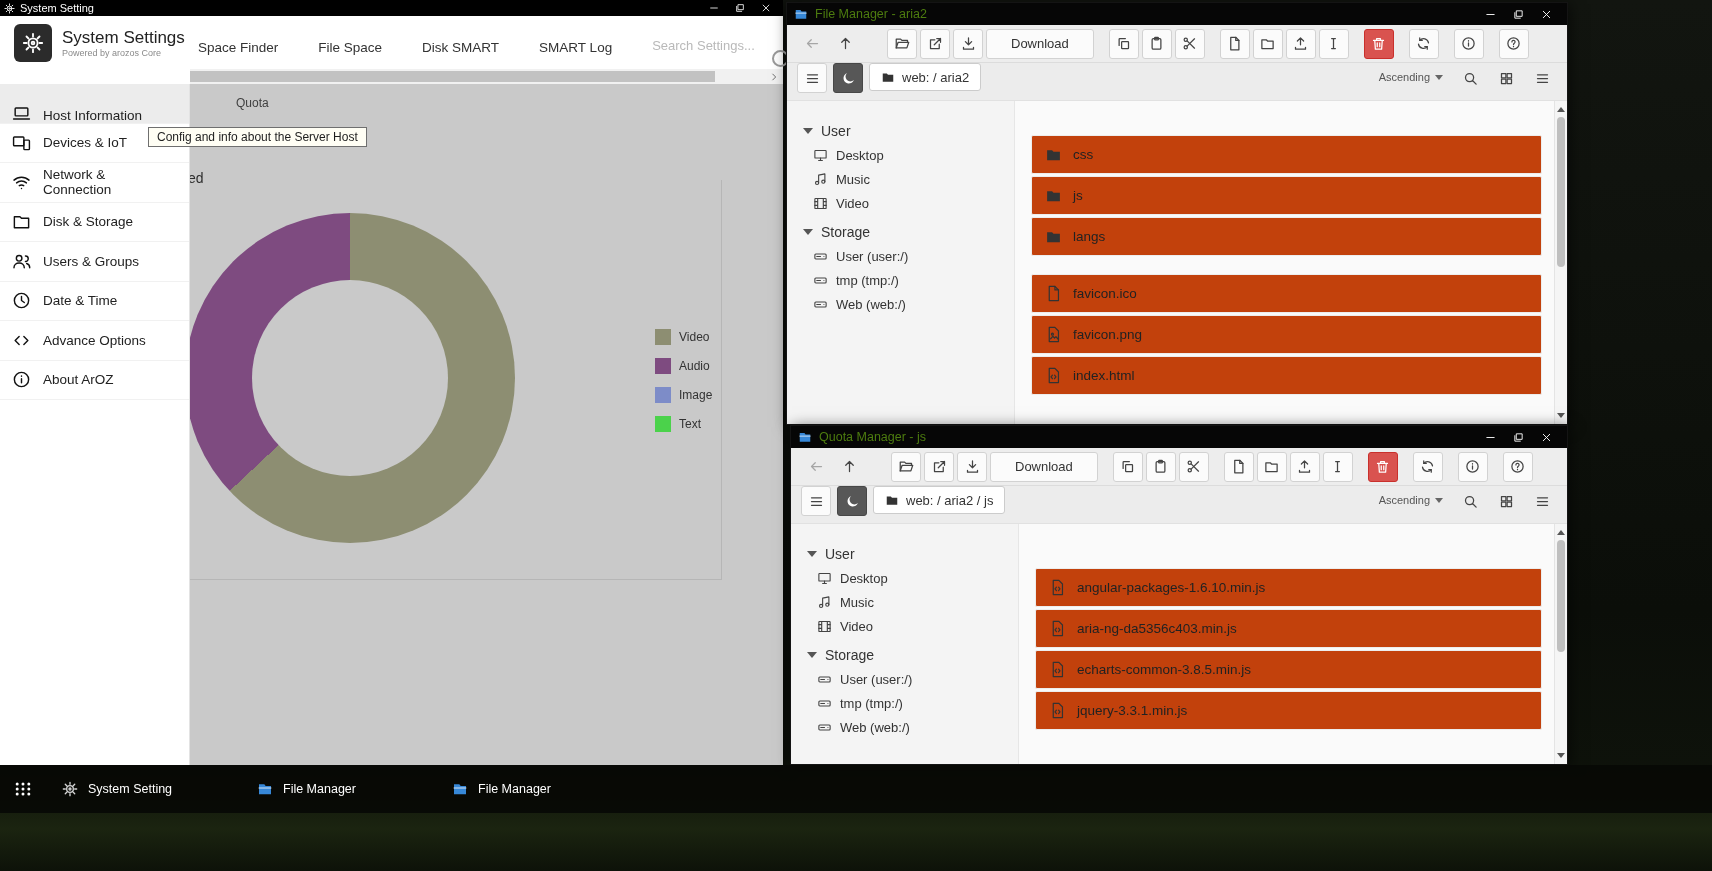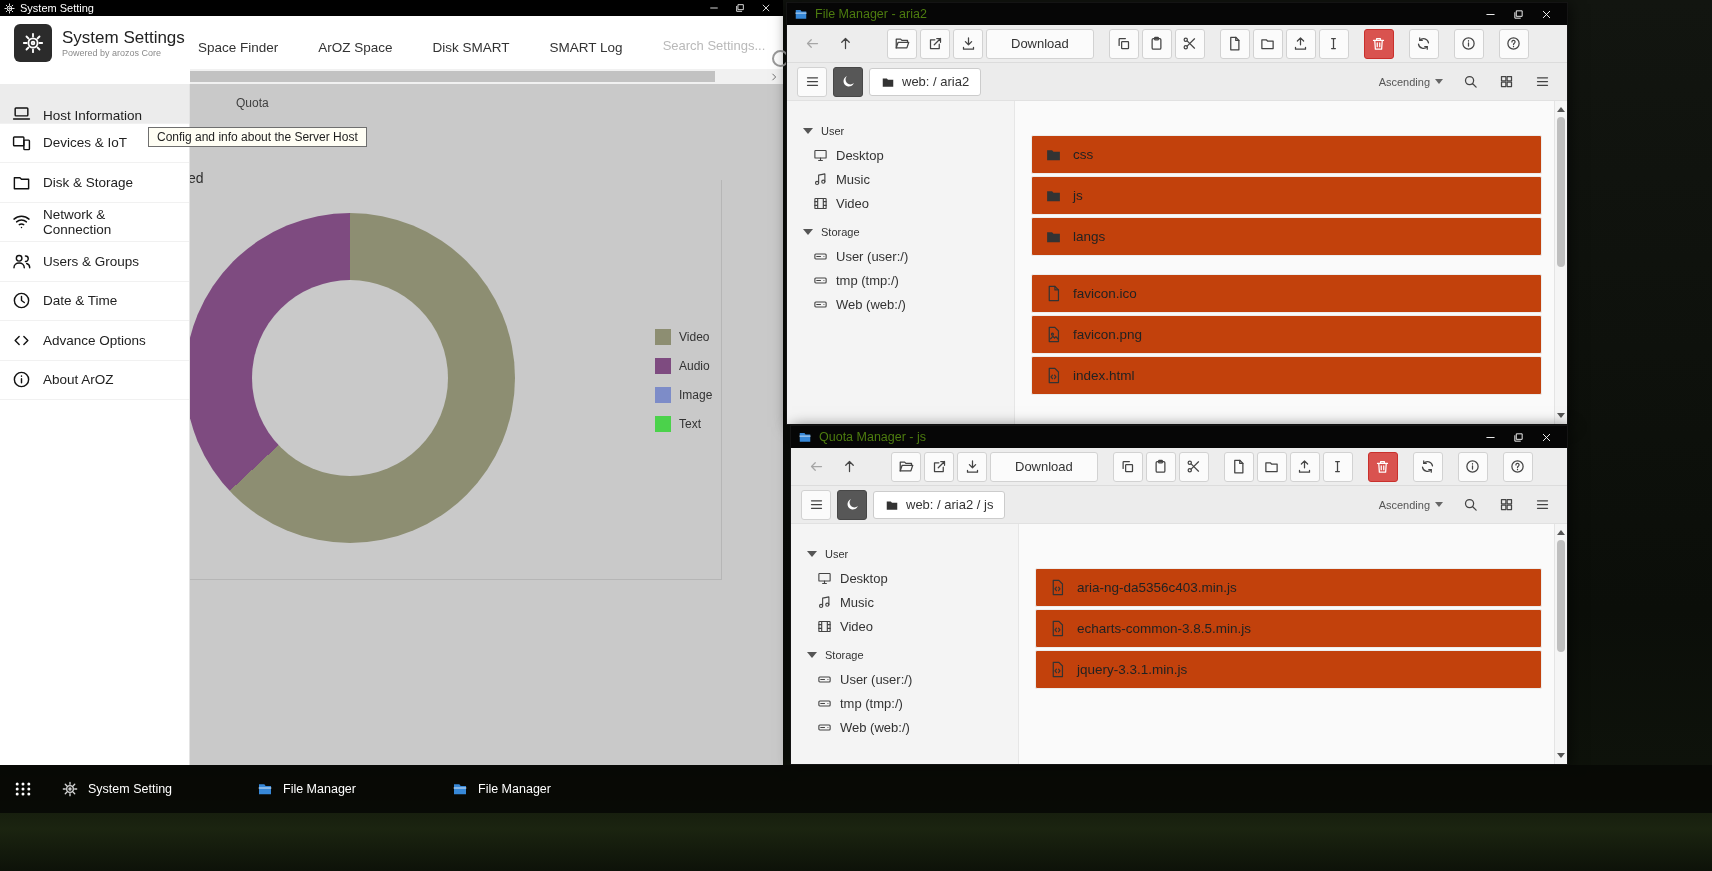--- a/index.html
+++ b/index.html
@@ -54,29 +54,29 @@
   .fm-cbtn{width:28px;height:22px;display:flex;align-items:center;justify-content:center;color:#fff;}
   .fm-toolbar1{height:38px;background:#ededed;border-bottom:1px solid #dcdcdc;display:flex;align-items:center;padding:0 10px;gap:3px;flex:0 0 auto;}
   .tbtn{height:30px;min-width:30px;display:flex;align-items:center;justify-content:center;border:1px solid #d2d2d2;background:#fbfbfb;border-radius:3px;color:#444;flex:0 0 auto;}
   .tbtn.flat{border-color:transparent;background:transparent;}
   .tbtn.dim{color:#a6a6a6;}
   .tbtn.danger{background:#d9534f;border-color:#c9302c;color:#fff;}
   .tbtn.dark{background:#575757;border-color:#474747;color:#fff;}
   .tbtn .ic{width:15px;height:15px;}
   .tbtn-label{padding:0 24px;font-size:13px;color:#333;}
   .tb-gap{width:9px;flex:0 0 auto;}
-  .fm-toolbar2{height:38px;background:#ececec;border-bottom:1px solid #e1e1e1;display:flex;align-items:center;padding:0 10px;gap:6px;flex:0 0 auto;}
+  .fm-toolbar2{height:38px;background:#ececec;border-bottom:1px solid #e1e1e1;display:flex;align-items:flex-start;padding:0 10px;gap:6px;flex:0 0 auto;}
   .fm-path{height:28px;display:flex;align-items:center;gap:7px;background:#fff;border:1px solid #ccc;border-radius:3px;padding:0 11px;font-size:13px;color:#333;}
   .fm-path .ic{width:14px;height:14px;color:#333;}
   .fm-spacer{flex:1;}
   .fm-sort{display:flex;align-items:center;gap:5px;font-size:11px;color:#555;padding:0 6px;height:28px;}
   .caret-sm{width:0;height:0;border-left:4px solid transparent;border-right:4px solid transparent;border-top:5px solid #666;}
   .fm-body{flex:1;display:flex;min-height:0;}
   .fm-tree{width:228px;flex:0 0 auto;background:#f4f4f4;border-right:1px solid #e6e6e6;padding-top:18px;overflow:hidden;}
-  .tree-section{display:flex;align-items:center;gap:8px;height:24px;padding-left:16px;font-size:11px;color:#333;}
+  .tree-section{display:flex;align-items:center;gap:8px;height:24px;padding-left:16px;font-size:14px;color:#333;}
   .tree-caret{width:0;height:0;border-left:5px solid transparent;border-right:5px solid transparent;border-top:6px solid #555;flex:0 0 auto;}
   .tree-item{display:flex;align-items:center;gap:8px;height:24px;padding-left:26px;font-size:13px;color:#333;}
   .tree-item .ic{width:15px;height:15px;stroke-width:1.8;color:#444;flex:0 0 auto;}
   .tree-gap{height:5px;}
   .fm-files{flex:1;background:#fafafa;padding:34px 12px 0 16px;overflow:hidden;}
   .fm2 .fm-files{padding-top:44px;}
   .frow{height:39px;background:#c2410c;border:1px solid #ededed;border-radius:2px;margin-bottom:2px;display:flex;align-items:center;gap:11px;padding:0 13px;font-size:13.5px;color:#222;}
   .frow .ic{width:17px;height:17px;color:#333;stroke-width:1.7;flex:0 0 auto;}
   .fgroup-gap{height:16px;}
   .fm-scroll{width:13px;flex:0 0 auto;background:#f5f5f5;border-left:1px solid #e4e4e4;position:relative;}
@@ -298,21 +298,21 @@
               <use href="#i-gear"></use>
             </svg>
           </div>
         <div>
           <div class="ss-logo-title">System Settings</div>
           <div class="ss-logo-sub">Powered by arozos Core</div>
         </div>
       </div>
       <div class="ss-tabs">
         <span class="ss-tab">Space Finder</span>
-        <span class="ss-tab">ArOZ Space</span>
+        <span class="ss-tab">File Space</span>
         <span class="ss-tab">Disk SMART</span>
         <span class="ss-tab">SMART Log</span>
       </div>
       <input class="ss-search" placeholder="Search Settings..." style="">
       <div class="ss-ring"></div>
       <div class="ss-hscroll">
         <div class="ss-hthumb"></div>
         <div class="ss-harrow">
             <svg class="ic ic-10">
               <use href="#i-chev-right"></use>
@@ -330,29 +330,29 @@
             <span>Host Information</span>
           </div>
         <div class="ss-nav-item">
             <svg class="ic">
               <use href="#i-devices"></use>
             </svg>
             <span>Devices &amp; IoT</span>
           </div>
         <div class="ss-nav-item">
             <svg class="ic">
+              <use href="#i-wifi"></use>
+            </svg>
+            <span>Network &amp; Connection</span>
+          </div>
+        <div class="ss-nav-item">
+            <svg class="ic">
               <use href="#i-folder"></use>
             </svg>
             <span>Disk &amp; Storage</span>
-          </div>
-        <div class="ss-nav-item">
-            <svg class="ic">
-              <use href="#i-wifi"></use>
-            </svg>
-            <span>Network &amp; Connection</span>
           </div>
         <div class="ss-nav-item">
             <svg class="ic">
               <use href="#i-users"></use>
             </svg>
             <span>Users &amp; Groups</span>
           </div>
         <div class="ss-nav-item">
             <svg class="ic">
               <use href="#i-clock"></use>
@@ -856,20 +856,26 @@
               <use href="#i-drive"></use>
             </svg>
             <span>Web (web:/)</span>
           </div>
       </div>
       <div class="fm-files">
         <div class="frow">
             <svg class="ic">
               <use href="#i-file-code"></use>
             </svg>
+            <span>angular-packages-1.6.10.min.js</span>
+          </div>
+        <div class="frow">
+            <svg class="ic">
+              <use href="#i-file-code"></use>
+            </svg>
             <span>aria-ng-da5356c403.min.js</span>
           </div>
         <div class="frow">
             <svg class="ic">
               <use href="#i-file-code"></use>
             </svg>
             <span>echarts-common-3.8.5.min.js</span>
           </div>
         <div class="frow">
             <svg class="ic">

